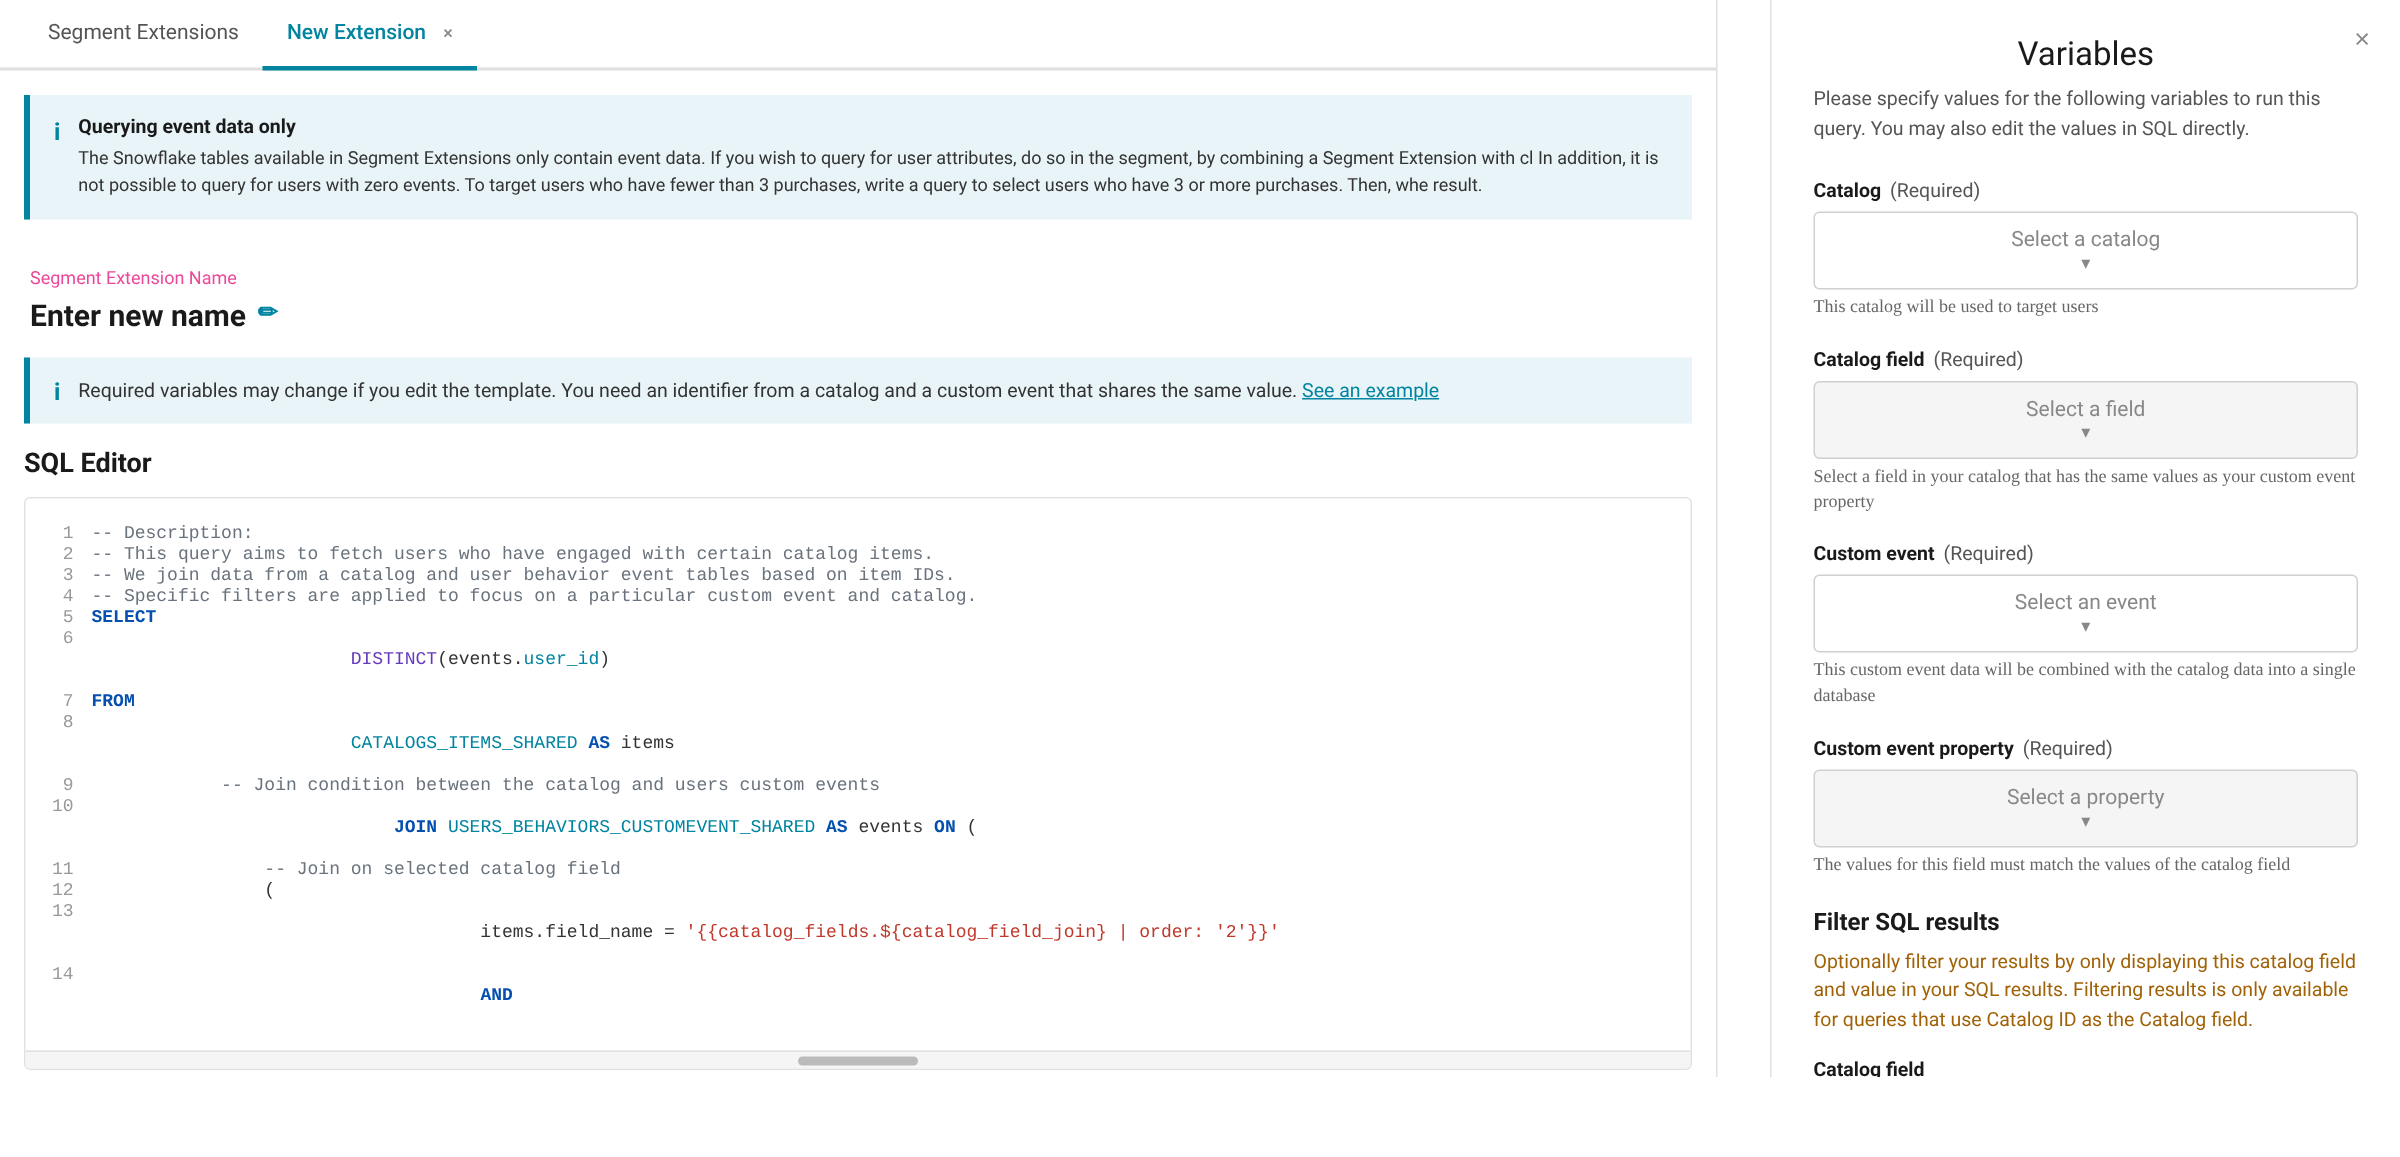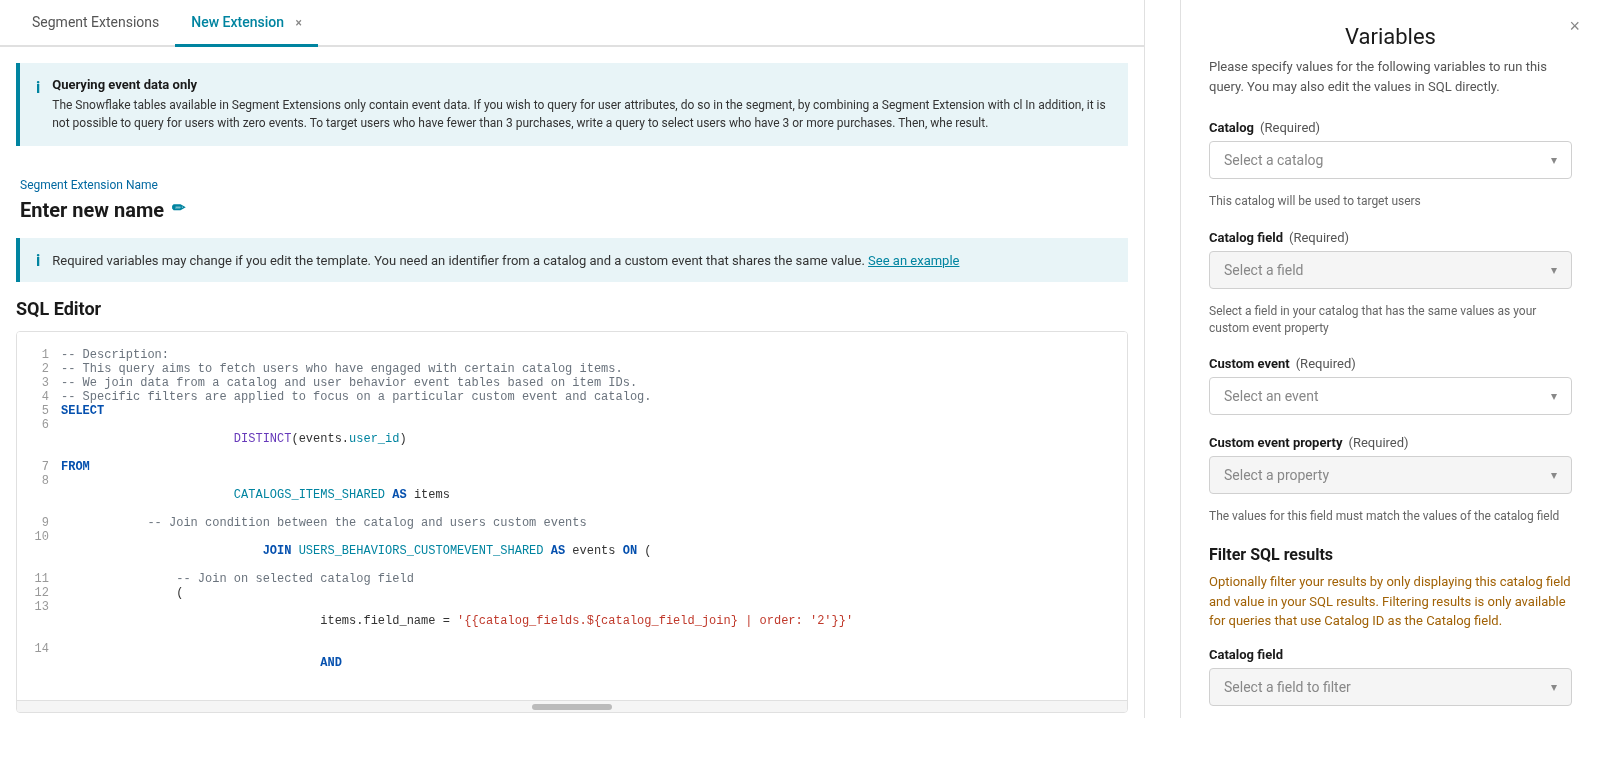--- a/index.html
+++ b/index.html
@@ -21,21 +21,21 @@
 
     
     .info-banner { background: #e8f4f7; border-left: 4px solid #0084a0; padding: 14px 16px; margin: 16px; display: flex; gap: 12px; }
     .info-icon { color: #0084a0; font-size: 16px; font-weight: bold; flex-shrink: 0; margin-top: 1px; }
     .info-banner-content {}
     .info-banner-title { font-weight: 700; font-size: 13px; margin-bottom: 4px; }
     .info-banner-text { font-size: 12px; color: #333; line-height: 1.5; }
 
     
     .name-section { padding: 16px 20px; }
-    .name-label { font-size: 12px; color: #0369a1; margin-bottom: 6px; }
+    .name-label { font-size: 12px; color: #ec4899; margin-bottom: 6px; }
     .name-value { font-size: 20px; font-weight: 700; color: #1a1a1a; display: flex; align-items: flex-start; gap: 8px; }
     .edit-icon { color: #0084a0; cursor: pointer; font-size: 16px; }
 
     
     .warning-banner { background: #e8f4f7; border-left: 4px solid #0084a0; padding: 12px 16px; margin: 0 16px 16px; display: flex; gap: 12px; align-items: center; }
     .warning-text { font-size: 13px; color: #333; }
     .warning-link { color: #0084a0; text-decoration: underline; cursor: pointer; }
 
     
     .sql-editor-section { padding: 0 16px 16px; }
@@ -56,25 +56,25 @@
     
     .right-panel { width: 420px; flex-shrink: 0; overflow-y: auto; padding: 24px 28px; position: relative; border-left: 1px solid #e0e0e0; }
     .close-btn { position: absolute; top: 16px; right: 20px; cursor: pointer; font-size: 18px; color: #888; background: none; border: none; }
 
     .panel-title { font-size: 22px; font-weight: 400; margin-bottom: 8px; text-align: center; }
     .panel-subtitle { font-size: 13px; color: #555; margin-bottom: 24px; line-height: 1.5; }
 
     .field-group { margin-bottom: 20px; }
     .field-label { font-size: 13px; font-weight: 700; margin-bottom: 6px; display: flex; gap: 6px; align-items: flex-end; }
     .required-badge { font-weight: 400; color: #555; }
-    .select-dropdown { width: 100%; border: 1px solid #d0d0d0; border-radius: 4px; padding: 10px 14px; background: #f5f5f5; color: #888; font-size: 14px; display: flex; justify-content: space-between; align-items: center; cursor: pointer; }
+    .select-dropdown { width: 100%; border: 1px solid #d0d0d0; border-radius: 4px; padding: 10px 14px; background: #f5f5f5; color: #888; font-size: 14px; display: flex; justify-content: space-between; align-items: center; cursor: pointer; flex-direction: column; }
     .select-dropdown.enabled { background: #fff; }
     .select-dropdown.disabled { background: #f5f5f5; cursor: not-allowed; }
     .chevron { color: #888; font-size: 12px; }
-    .field-hint { font-size: 12px; color: #666; margin-top: 14px; line-height: 1.4; }
+    .field-hint { font-size: 12px; color: #666; margin-top: 3px; line-height: 1.4; font-family: Liberation Serif, serif; }
 
     .filter-section-title { font-size: 16px; font-weight: 700; margin-bottom: 8px; }
     .filter-section-desc { font-size: 13px; color: #a16207; margin-bottom: 16px; line-height: 1.5; }
     .filter-field-label { font-size: 13px; font-weight: 700; margin-bottom: 6px; }
   </style>
 </head>
 <body>
 
 <div class="app-container">
 
@@ -227,20 +227,21 @@
 
     <div class="field-group">
       <div class="field-label">
         <span>Custom event</span>
         <span class="required-badge">(Required)</span>
       </div>
       <div class="select-dropdown enabled">
         <span>Select an event</span>
         <span class="chevron">▾</span>
       </div>
+      <div class="field-hint">This custom event data will be combined with the catalog data into a single database</div>
     </div>
 
     <div class="field-group">
       <div class="field-label">
         <span>Custom event property</span>
         <span class="required-badge">(Required)</span>
       </div>
       <div class="select-dropdown disabled">
         <span>Select a property</span>
         <span class="chevron">▾</span>

